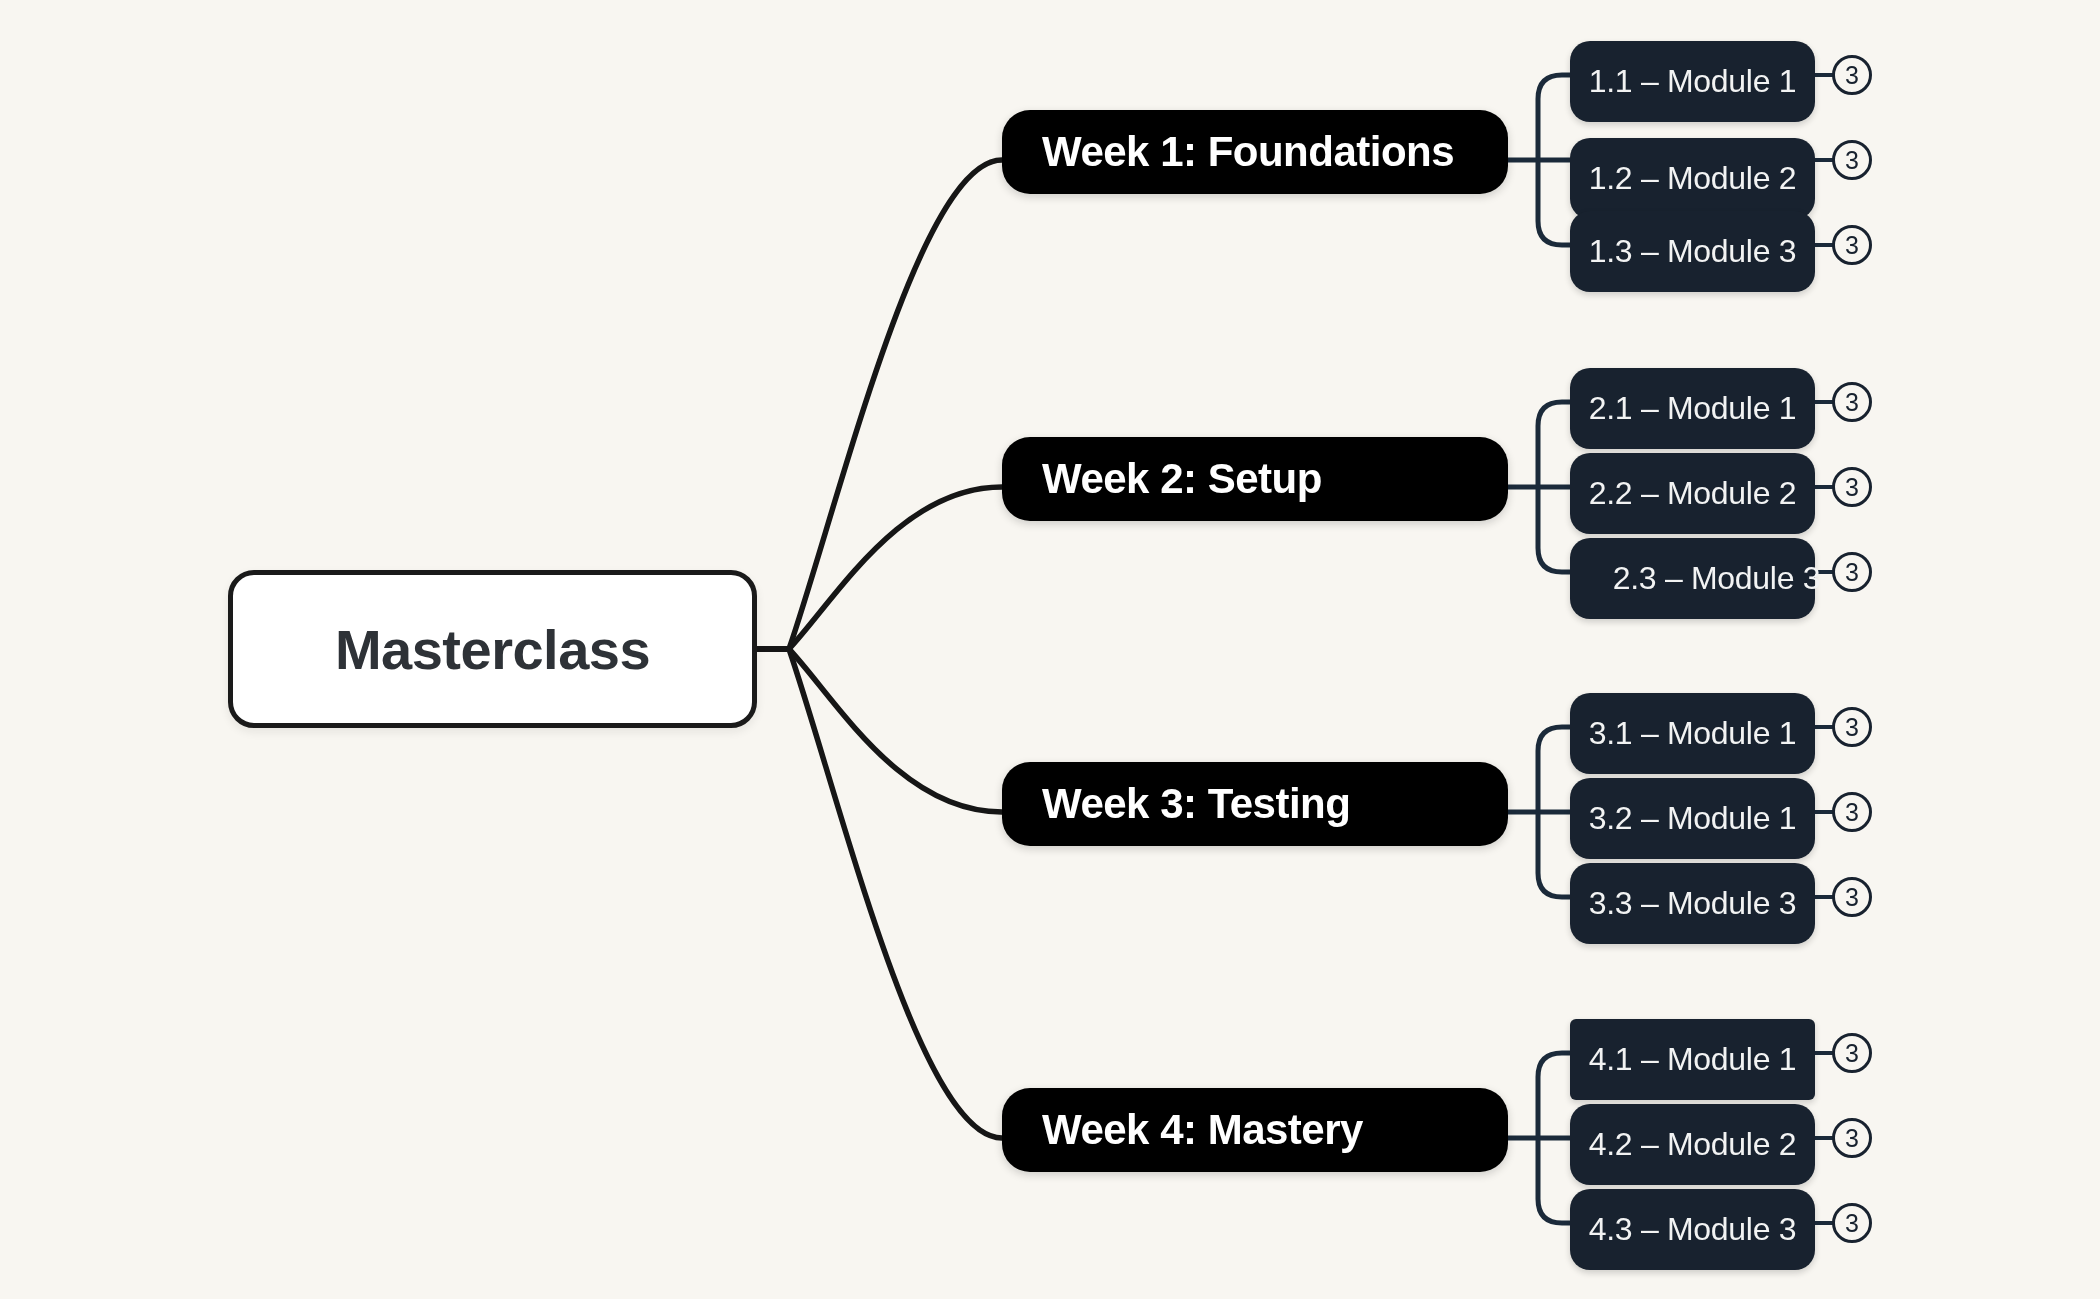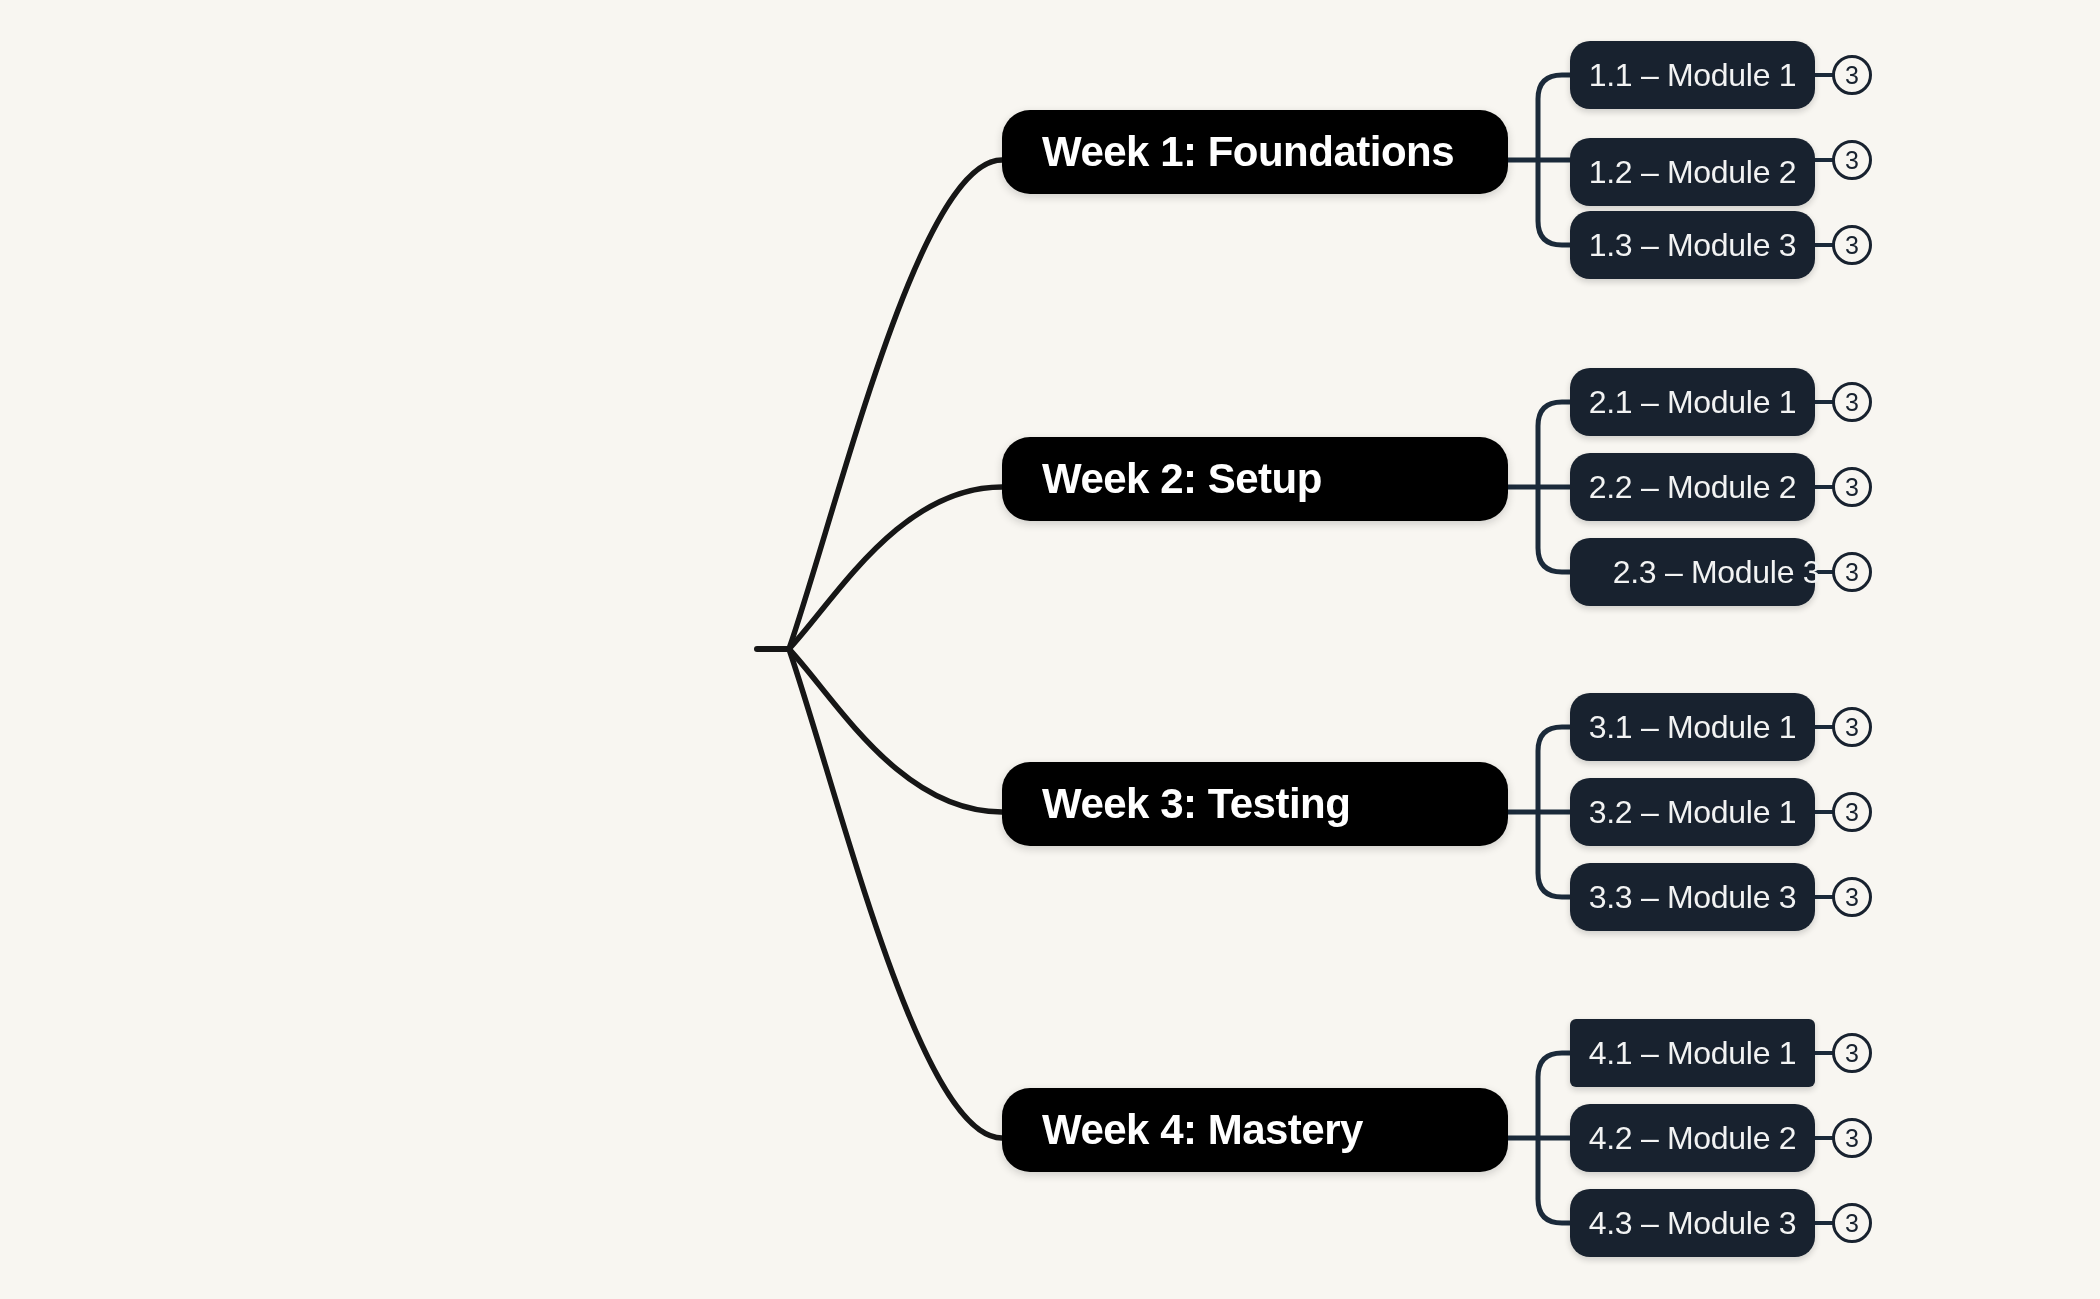--- a/index.html
+++ b/index.html
@@ -30,21 +30,21 @@
   .week{
     left:1002px;width:506px;height:84px;
     background:#000000;
     border-radius:28px;
     color:#FFFFFF;
     font-size:42px;font-weight:700;letter-spacing:-0.5px;
     padding-left:40px;
     box-shadow:0 3px 8px rgba(20,20,20,0.18);
   }
   .module{
-    left:1570px;width:245px;height:68px;
+    left:1570px;width:245px;height:81px;
     background:#18222F;
     border-radius:20px;
     color:#F2F3F3;
     font-size:32px;font-weight:500;letter-spacing:-0.3px;
     justify-content:center;
     box-shadow:0 3px 6px rgba(20,20,20,0.18);
   }
   .badge{
     position:absolute;left:1832px;
     width:40px;height:40px;
@@ -92,20 +92,21 @@
       <line x1="1815" y1="572" x2="1834" y2="572"></line>
       <line x1="1815" y1="727" x2="1834" y2="727"></line>
       <line x1="1815" y1="812" x2="1834" y2="812"></line>
       <line x1="1815" y1="897" x2="1834" y2="897"></line>
       <line x1="1815" y1="1053" x2="1834" y2="1053"></line>
       <line x1="1815" y1="1138" x2="1834" y2="1138"></line>
       <line x1="1815" y1="1223" x2="1834" y2="1223"></line>
     </g>
   </svg>
 
+  <div class="node root" style="left:228px;top:570px;width:529px;height:158px;">Masterclass</div>
 
   <div class="node week" style="top:110px;">Week 1: Foundations</div>
   <div class="node week" style="top:437px;">Week 2: Setup</div>
   <div class="node week" style="top:762px;">Week 3: Testing</div>
   <div class="node week" style="top:1088px;">Week 4: Mastery</div>
 
   <div class="node module" style="top:41px;">1.1 – Module 1</div>
   <div class="node module" style="top:138px;">1.2 – Module 2</div>
   <div class="node module" style="top:211px;">1.3 – Module 3</div>
 

